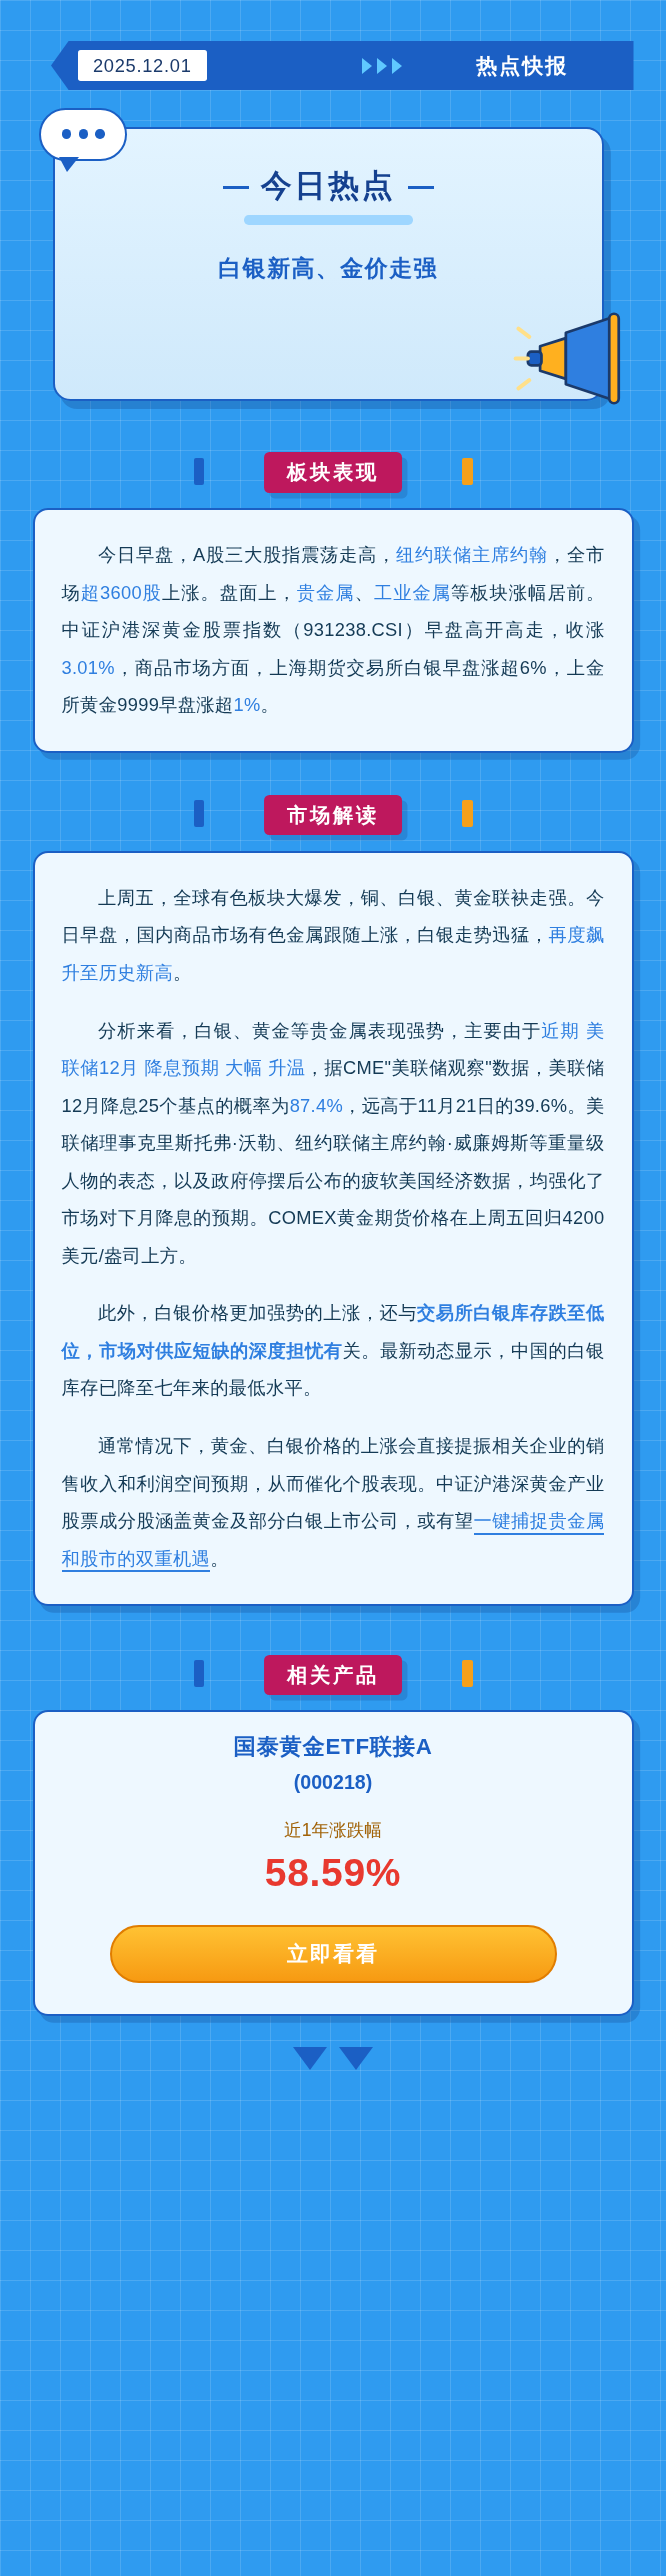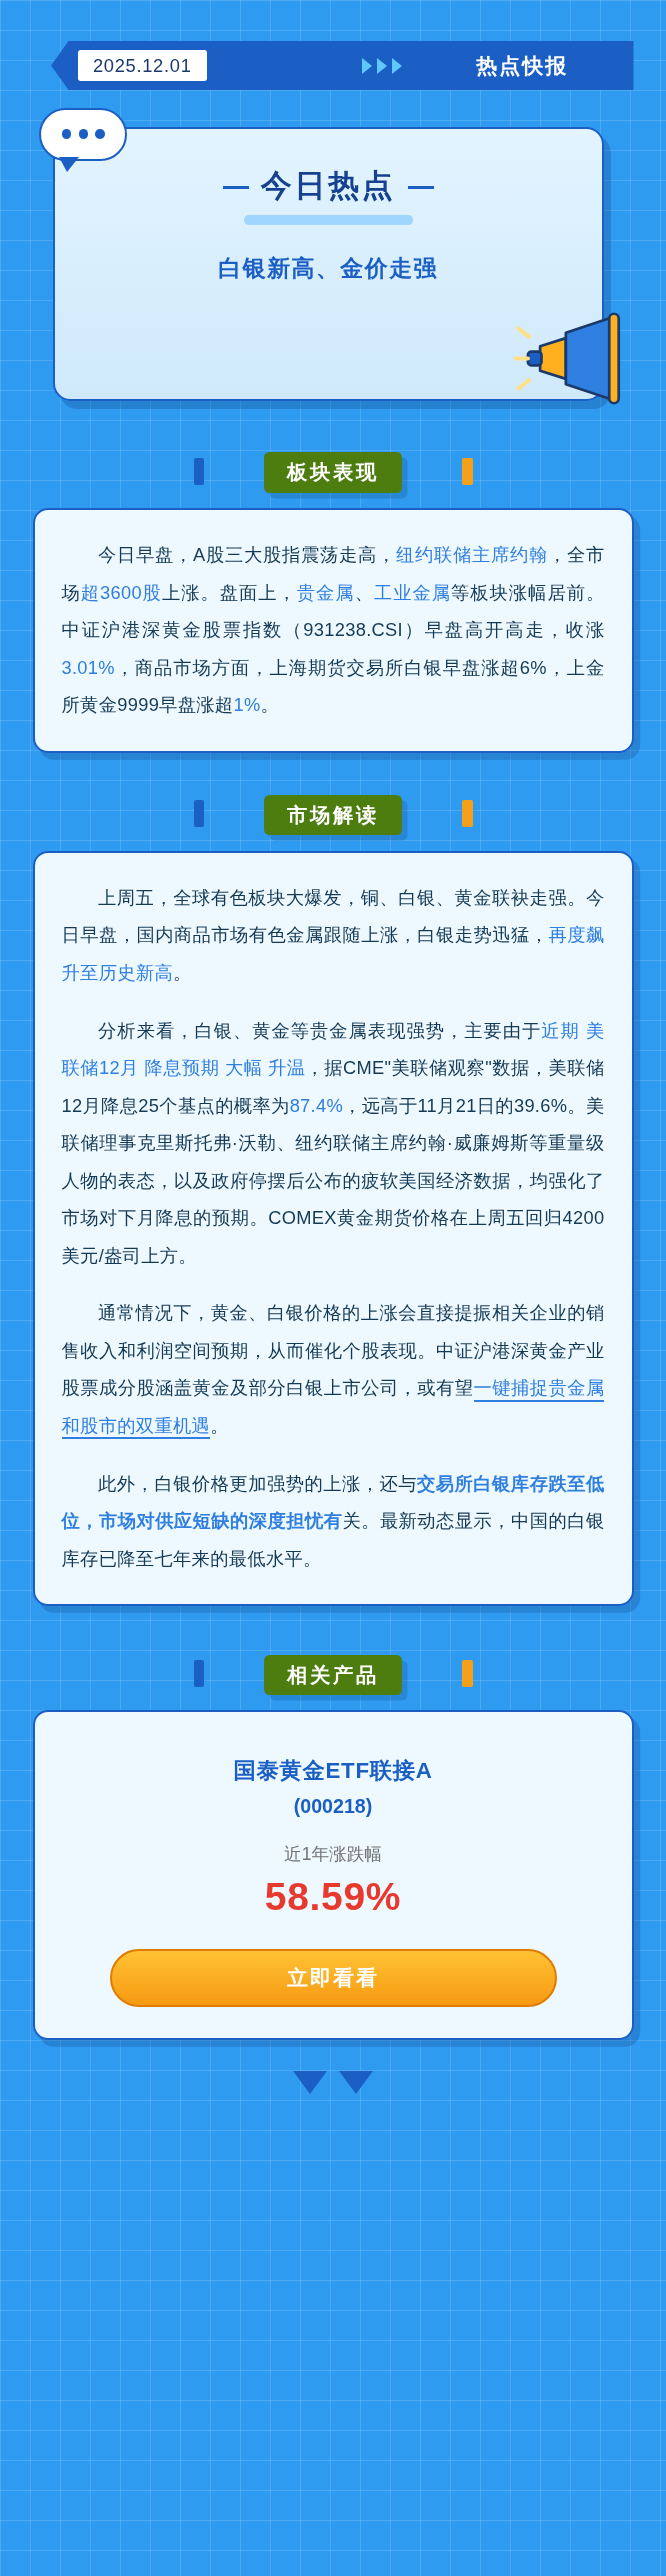--- a/index.html
+++ b/index.html
@@ -191,21 +191,21 @@
     right: 161px; top: 10.8px;
     width: 10.8px; height: 27px;
     background: #f6a01a;
     border-radius: 2px;
   }
   .section-title {
     position: absolute;
     left: 50%;
     transform: translateX(-50%);
     top: 5.4px;
-    background: #4d7c0f;
+    background: #be185d;
     color: #fff;
     font-size: 20.3px;
     font-weight: bold;
     letter-spacing: 2.7px;
     padding: 6.1px 23px;
     border-radius: 5.4px;
     box-shadow: 5.4px 5.4px 0 rgba(20,70,140,0.25);
   }
   .card {
     background: #eef8ff;
@@ -234,39 +234,39 @@
 
   .gap { height: 37px; }
   .gap-lg { height: 43px; }
 
   
   .product-card {
     background: #eef8ff;
     border: 2px solid #1b5fc4;
     border-radius: 15px;
     box-shadow: 6.1px 6.8px 0 rgba(20,70,140,0.28);
-    padding: 44px 27px 31px 27px;
+    padding: 20px 27px 31px 27px;
     text-align: center;
   }
   .prod-name {
     font-size: 22.3px;
     font-weight: bold;
     color: #1b5fc4;
     letter-spacing: 0.7px;
   }
   .prod-code {
     margin-top: 8.1px;
     font-size: 19.6px;
     font-weight: bold;
     color: #1b5fc4;
   }
   .prod-label {
     margin-top: 24.4px;
     font-size: 17.6px;
-    color: #737373;
+    color: #a16207;
   }
   .prod-value {
     margin-top: 9.5px;
     font-size: 39px;
     font-weight: bold;
     color: #e8392f;
     letter-spacing: 0.7px;
   }
   .cta {
     display: block;
@@ -364,22 +364,22 @@
 
   <div class="section">
     <div class="section-head">
       <span class="bar-left"></span>
       <span class="bar-right"></span>
       <span class="section-title">市场解读</span>
     </div>
     <div class="card">
       <p>上周五，全球有色板块大爆发，铜、白银、黄金联袂走强。今日早盘，国内商品市场有色金属跟随上涨，白银走势迅猛，<span class="hl">再度飙升至历史新高</span>。</p>
       <p>分析来看，白银、黄金等贵金属表现强势，主要由于<span class="hl">近期 美联储12月 降息预期 大幅 升温</span>，据CME"美联储观察"数据，美联储12月降息25个基点的概率为<span class="hl">87.4%</span>，远高于11月21日的39.6%。美联储理事克里斯托弗·沃勒、纽约联储主席约翰·威廉姆斯等重量级人物的表态，以及政府停摆后公布的疲软美国经济数据，均强化了市场对下月降息的预期。COMEX黄金期货价格在上周五回归4200美元/盎司上方。</p>
+      <p>此外，白银价格更加强势的上涨，还与<span class="hl-b">交易所白银库存跌至低位，市场对供应短缺的深度担忧有</span>关。最新动态显示，中国的白银库存已降至七年来的最低水平。</p>
       <p>通常情况下，黄金、白银价格的上涨会直接提振相关企业的销售收入和利润空间预期，从而催化个股表现。中证沪港深黄金产业股票成分股涵盖黄金及部分白银上市公司，或有望<span class="hl-u">一键捕捉贵金属和股市的双重机遇</span>。</p>
-      <p>此外，白银价格更加强势的上涨，还与<span class="hl-b">交易所白银库存跌至低位，市场对供应短缺的深度担忧有</span>关。最新动态显示，中国的白银库存已降至七年来的最低水平。</p>
     </div>
   </div>
 
   <div class="gap-lg"></div>
 
   <div class="section">
     <div class="section-head">
       <span class="bar-left"></span>
       <span class="bar-right"></span>
       <span class="section-title">相关产品</span>

